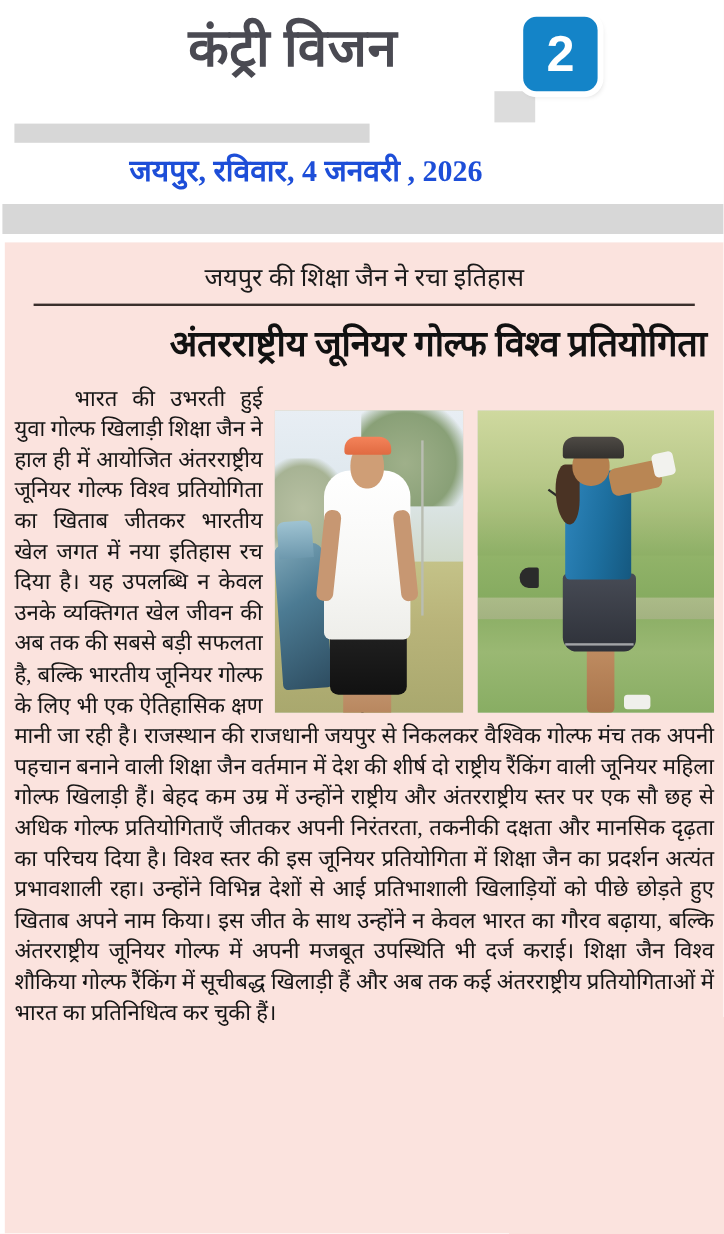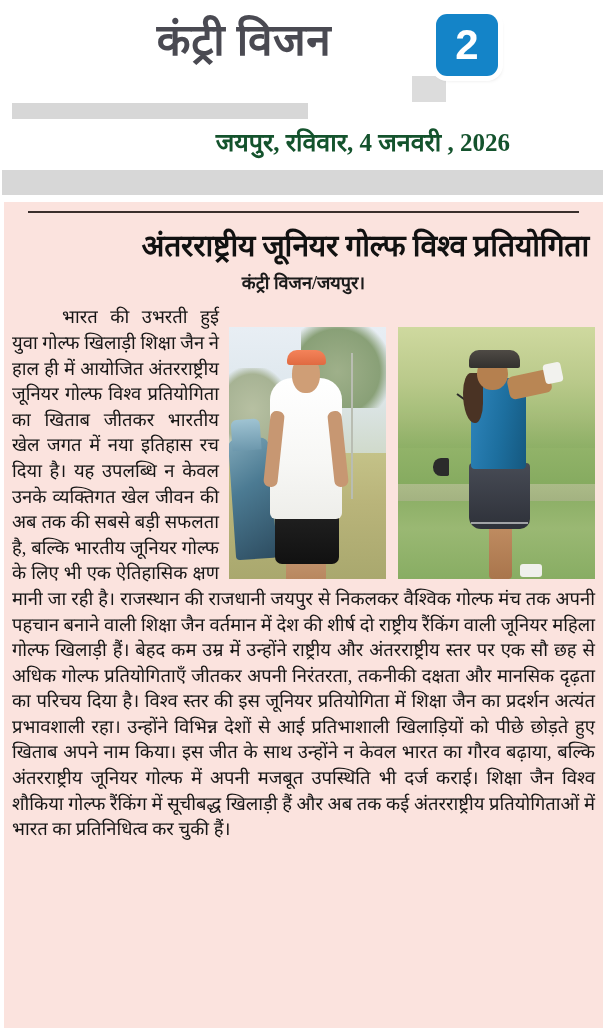--- a/index.html
+++ b/index.html
@@ -67,25 +67,25 @@
     top: 103px;
     width: 296px;
     height: 16px;
     background: #d7d7d7;
   }
   .dateline {
     position: absolute;
     left: 0;
     top: 124px;
     width: 510px;
-    text-align: right;
+    text-align: center;
     font-family: "Liberation Serif", "DejaVu Serif", serif;
     font-weight: bold;
     font-size: 25px;
-    color: #14532d;
+    color: #1d4ed8;
     white-space: nowrap;
   }
   .rule-full {
     position: absolute;
     left: 2px;
     top: 170px;
     right: 0;
     height: 25px;
     background: #d7d7d7;
   }
@@ -313,28 +313,28 @@
 
   <div class="rule-short"></div>
 
   <div class="dateline">जयपुर, रविवार, 4 जनवरी , 2026</div>
 
   <div class="rule-full"></div>
 </div>
 
 <div class="article">
 
+  <div class="kicker">जयपुर की शिक्षा जैन ने रचा इतिहास</div>
 
   <div class="kicker-rule"></div>
 
   <div class="headline">
     <span class="hl-line">अंतरराष्ट्रीय जूनियर गोल्फ विश्व प्रतियोगिता</span>
   </div>
 
-  <div class="byline">कंट्री विजन/जयपुर।</div>
 
   <div class="body-copy">
 
     <div class="photo-float">
 
       <div class="photo photo-left">
         <div class="p1-sky"></div>
         <div class="p1-ground"></div>
         <div class="p1-tree-a"></div>
         <div class="p1-tree-b"></div>

